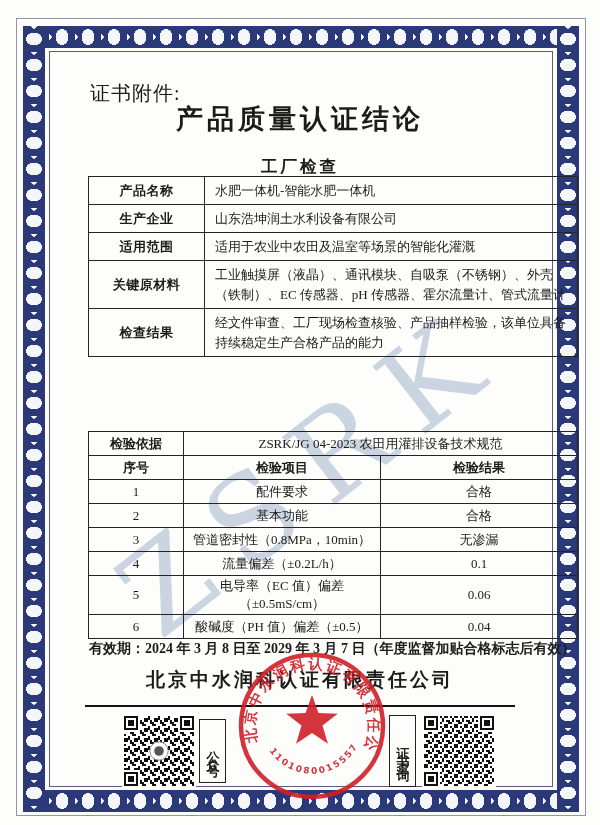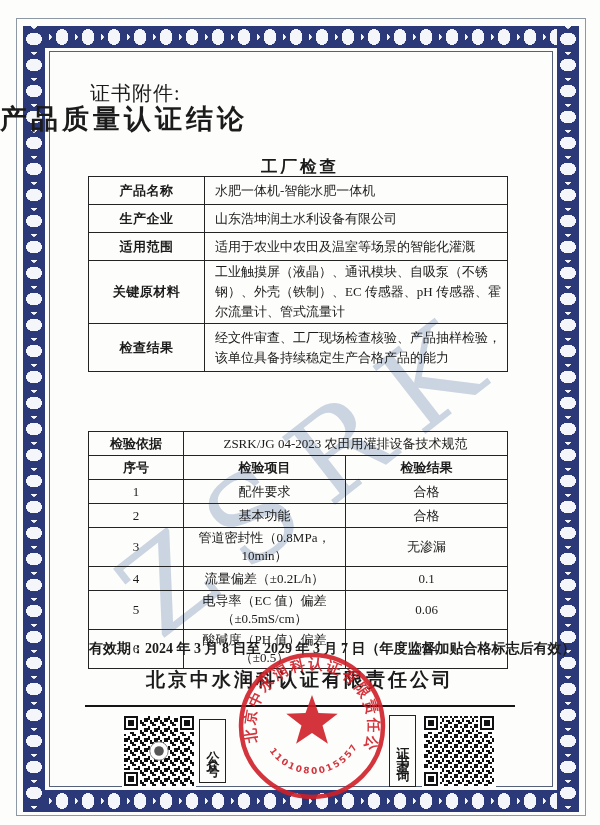--- a/index.html
+++ b/index.html
@@ -32,27 +32,27 @@
   
   .watermark{position:absolute;left:310px;top:472px;z-index:1;
     transform:translate(-50%,-50%) rotate(-38deg);
     font-family:"DejaVu Serif","Liberation Serif",serif;
     font-size:118px;letter-spacing:26px;font-weight:500;
     color:rgba(128,150,188,0.40);white-space:nowrap;}
 
   
   .content{position:absolute;inset:0;z-index:2;}
   .attach-label{position:absolute;left:90px;top:80px;font-size:20px;font-weight:normal;letter-spacing:1px;}
-  .doc-title{position:absolute;left:0;right:0;top:101px;text-align:left;
+  .doc-title{position:absolute;left:0;right:0;top:101px;text-align:center;
     font-size:27px;font-weight:bold;letter-spacing:4px;}
   .sec-title{position:absolute;left:0;right:0;text-align:center;
     font-size:16.5px;font-weight:600;letter-spacing:3px;}
   .sec1{top:156px;} .sec2{top:403px;}
 
-  table{border-collapse:collapse;position:absolute;left:88px;width:420px;
+  table{border-collapse:collapse;position:absolute;left:88px;width:490px;
     font-size:13px;background:transparent;table-layout:fixed;}
   td{border:1.5px solid #242424;padding:1px 4px;background:transparent;}
   .t1{top:176px;}
   .t1 td.lbl{width:107px;text-align:center;font-weight:600;letter-spacing:0.5px;}
   .t1 td.val{text-align:left;padding-left:10px;font-weight:500;line-height:20px;}
   .t1 tr.single td{height:25px;}
   .t1 tr.double td{height:45px;}
   .t2{top:431px;}
   .t2 td{height:21px;text-align:center;font-weight:500;}
   .t2 .c1{width:86px;} .t2 .c3{width:102px;}

